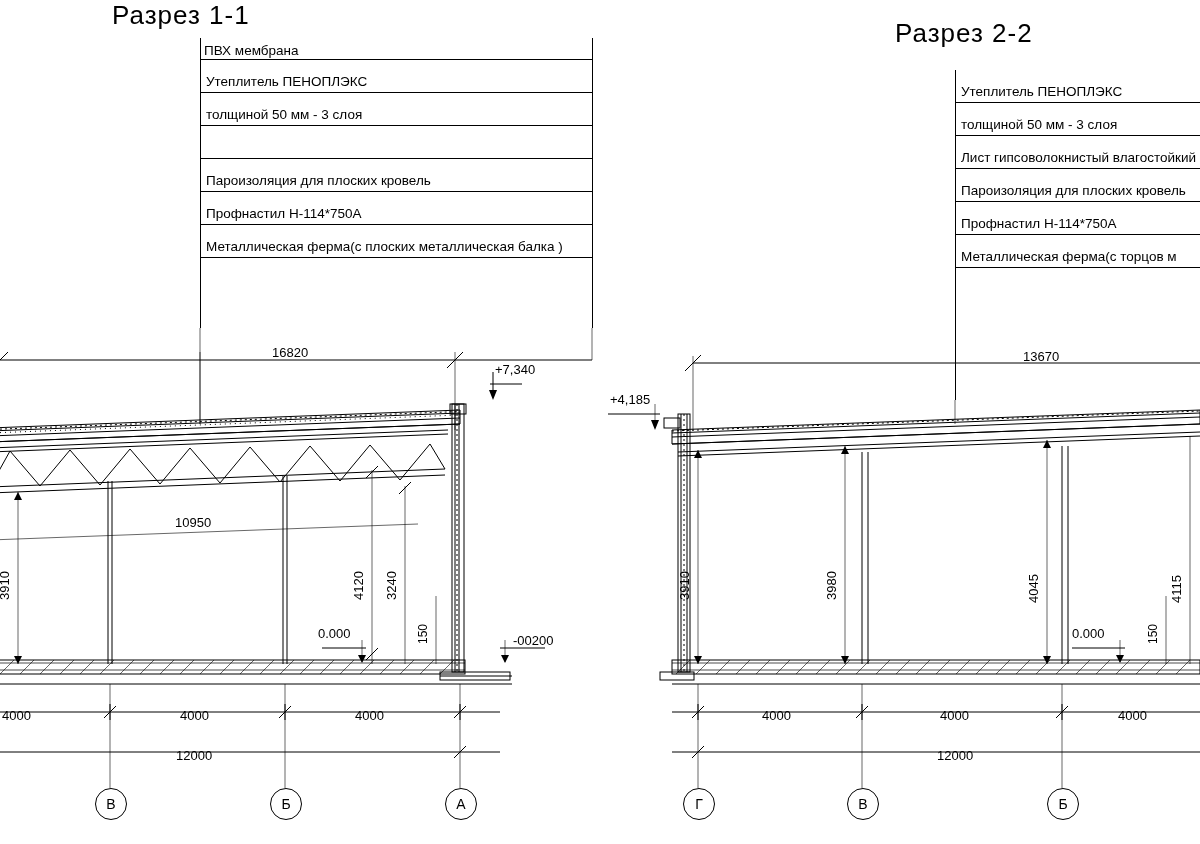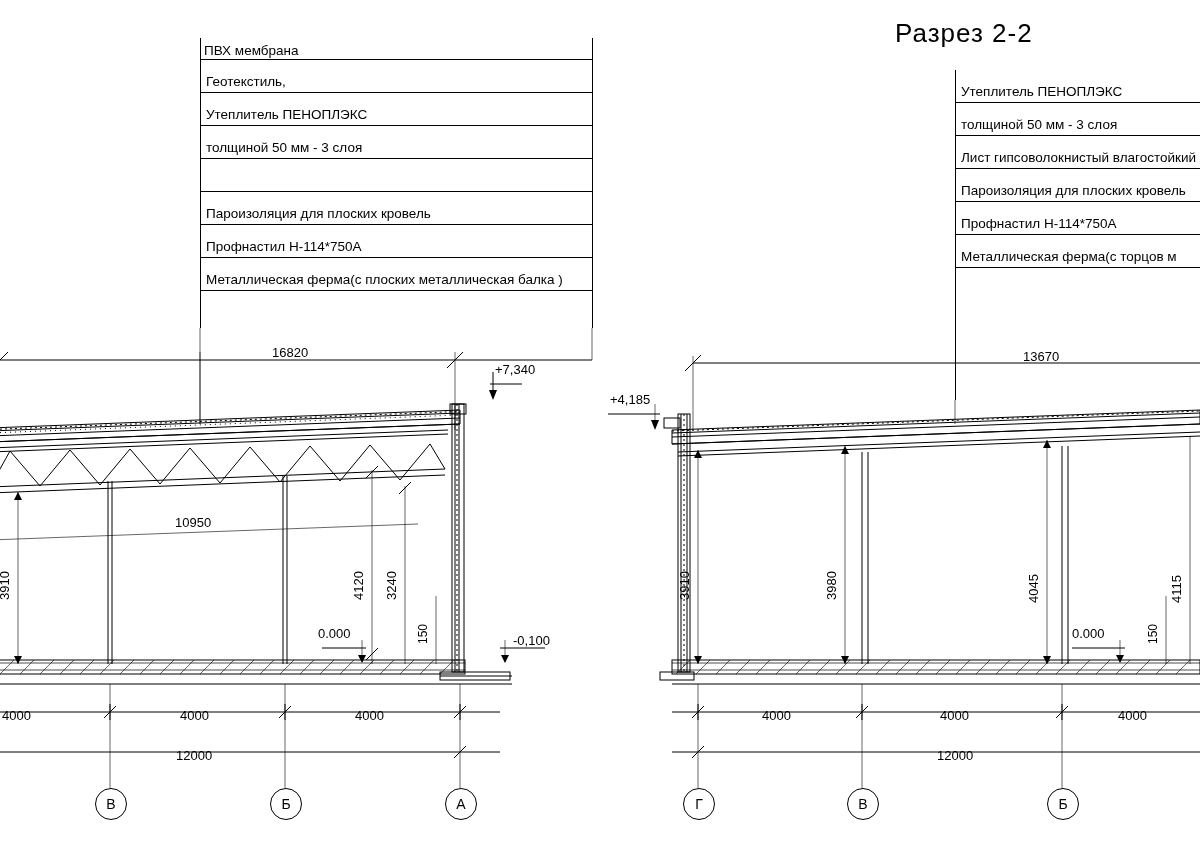--- a/index.html
+++ b/index.html
@@ -29,28 +29,25 @@
   svg{position:absolute;left:0;top:0;overflow:visible;}
   .st{fill:none;stroke:#000;stroke-width:1;}
   .thin{fill:none;stroke:#000;stroke-width:0.6;}
   .fillblk{fill:#000;stroke:none;}
 </style>
 </head>
 <body>
 
 <div class="root">
 
+  <div class="abs sec-title" style="left:112px;top:0px;">Разрез 1-1</div>
 
   <div class="note-list" style="left:200px;top:38px;width:392px;">
     <div class="note-row" style="height:22px;">
       <div class="txt small" style="left:4px;bottom:2px;">ПВХ мембрана</div>
-      <div class="line" style="width:392px;"></div>
-    </div>
-    <div class="note-row">
-      <div class="txt">Геотекстиль,</div>
       <div class="line" style="width:392px;"></div>
     </div>
     <div class="note-row">
       <div class="txt">Утеплитель ПЕНОПЛЭКС</div>
       <div class="line" style="width:392px;"></div>
     </div>
     <div class="note-row">
       <div class="txt">толщиной 50 мм - 3 слоя</div>
       <div class="line" style="width:392px;"></div>
     </div>
@@ -203,21 +200,21 @@
   </svg>
 
   <div class="dimtxt" style="left:272px;top:345px;">16820</div>
   <div class="dimtxt" style="left:495px;top:362px;">+7,340</div>
   <div class="dimtxt" style="left:175px;top:515px;">10950</div>
   <div class="dimtxt v" style="left:12px;top:585px;">3910</div>
   <div class="dimtxt v" style="left:366px;top:585px;">4120</div>
   <div class="dimtxt v" style="left:399px;top:585px;">3240</div>
   <div class="dimtxt v small" style="left:430px;top:630px;">150</div>
   <div class="dimtxt" style="left:318px;top:626px;">0.000</div>
-  <div class="dimtxt" style="left:513px;top:633px;">-0,100</div>
+  <div class="dimtxt" style="left:513px;top:633px;">-00200</div>
 
   <div class="dimtxt" style="left:2px;top:708px;">4000</div>
   <div class="dimtxt" style="left:180px;top:708px;">4000</div>
   <div class="dimtxt" style="left:355px;top:708px;">4000</div>
   <div class="dimtxt" style="left:176px;top:748px;">12000</div>
 
   <div class="circ" style="left:95px;top:788px;">В</div>
   <div class="circ" style="left:270px;top:788px;">Б</div>
   <div class="circ" style="left:445px;top:788px;">А</div>
 

